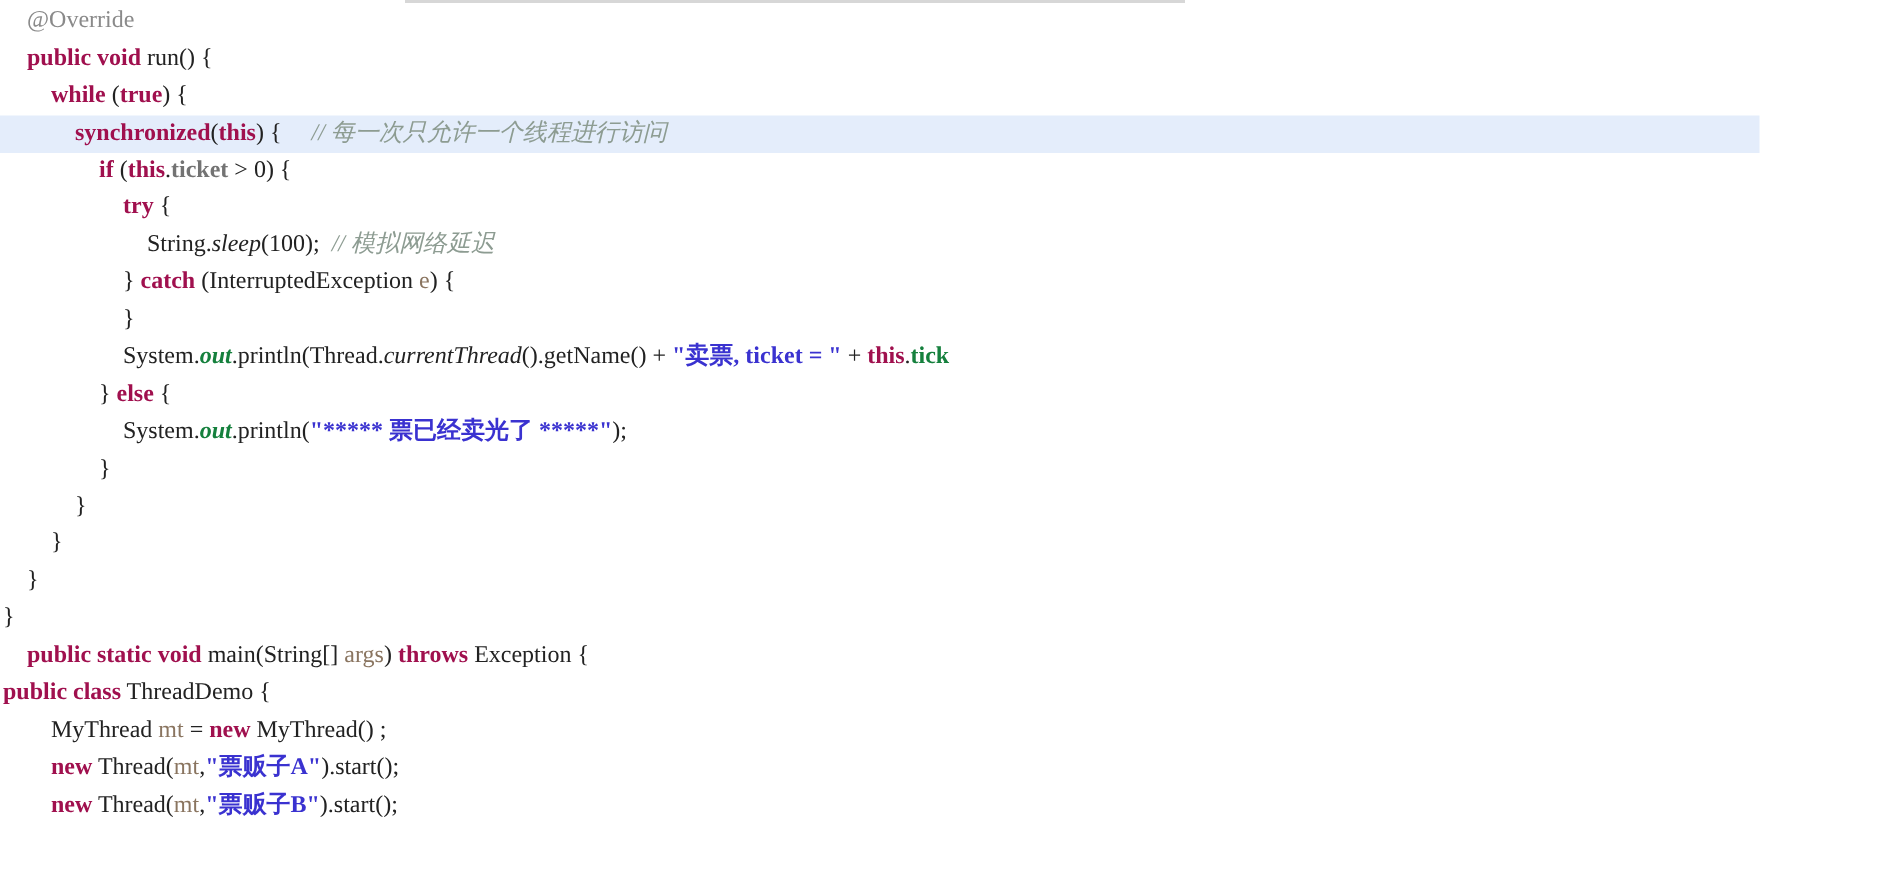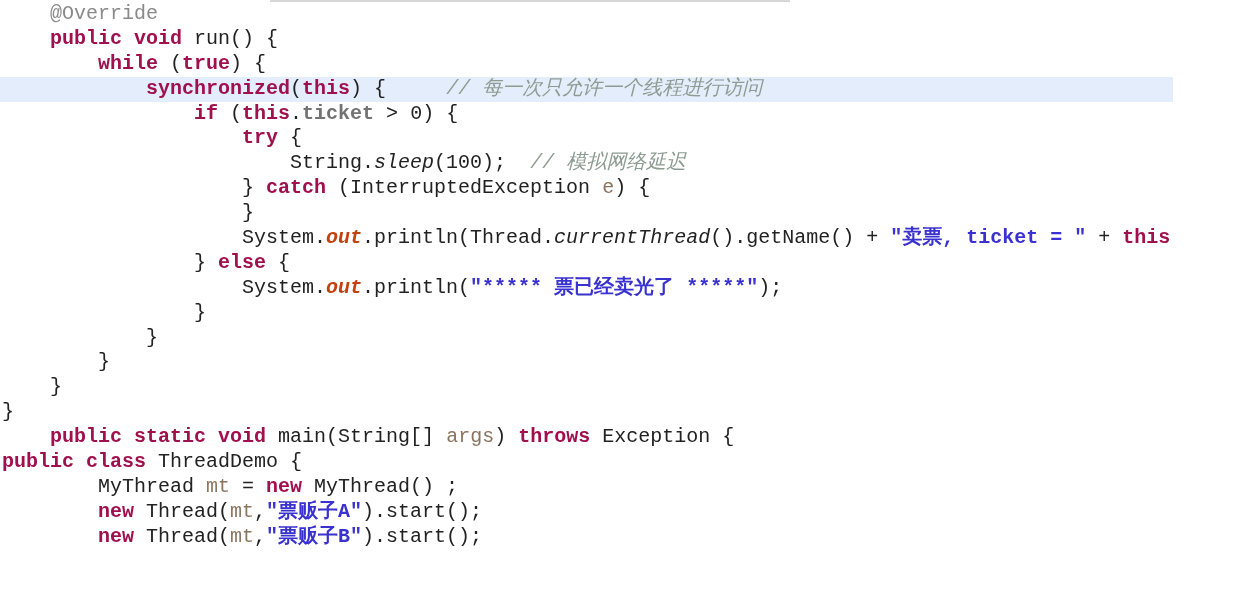--- a/index.html
+++ b/index.html
@@ -6,22 +6,22 @@
     margin: 0;
     padding: 0;
     background: #ffffff;
   }
   #editor {
     position: relative;
     width: 1173px;
     height: 597px;
     background: #ffffff;
     overflow: hidden;
-    font-family: Liberation Mono, monospace;
-    font-size: 20px;
+    font-family: Liberation Serif, serif;
+    font-size: 16px;
     line-height: 24.9px;
     letter-spacing: 0px;
     -webkit-font-smoothing: antialiased;
   }
   
   #top-edge {
     position: absolute;
     left: 270px;
     top: 0;
     width: 520px;
@@ -43,28 +43,28 @@
     padding-left: 2px;
     box-sizing: border-box;
   }
   .line.current {
     background: #e4edfb;
   }
   
   .kw       { color: #a0104e; font-weight: bold; }                          
   .plain    { color: #222222; }
   .field    { color: #737373; font-weight: bold; }       
-  .staticf  { color: #c2410c; font-weight: bold; font-style: italic; text-align: center; } 
+  .staticf  { color: #15803d; font-weight: bold; font-style: italic; text-align: center; } 
   .staticm  { color: #222222; font-style: italic; }      
   .str      { color: #3a32d0; font-weight: bold; }       
   .num      { color: #222222; }
   .cmt      { color: #8d9c92; font-style: italic; }      
   .anno     { color: #8a8a8a; }                          
   .var      { color: #8a7560; }                          
-  .clip     { color: #4c1d95; font-weight: bold; }
+  .clip     { color: #15803d; font-weight: bold; }
 </style>
 </head>
 <body>
 
 <div id="editor">
   <div id="top-edge"></div>
   <div class="code-area" id="code-area">
       <div class="line"><span class="plain">    </span><span class="anno">@Override</span></div>
       <div class="line"><span class="plain">    </span><span class="kw">public</span><span class="plain"> </span><span class="kw">void</span><span class="plain"> run() {</span></div>
       <div class="line"><span class="plain">        </span><span class="kw">while</span><span class="plain"> (</span><span class="kw">true</span><span class="plain">) {</span></div>

